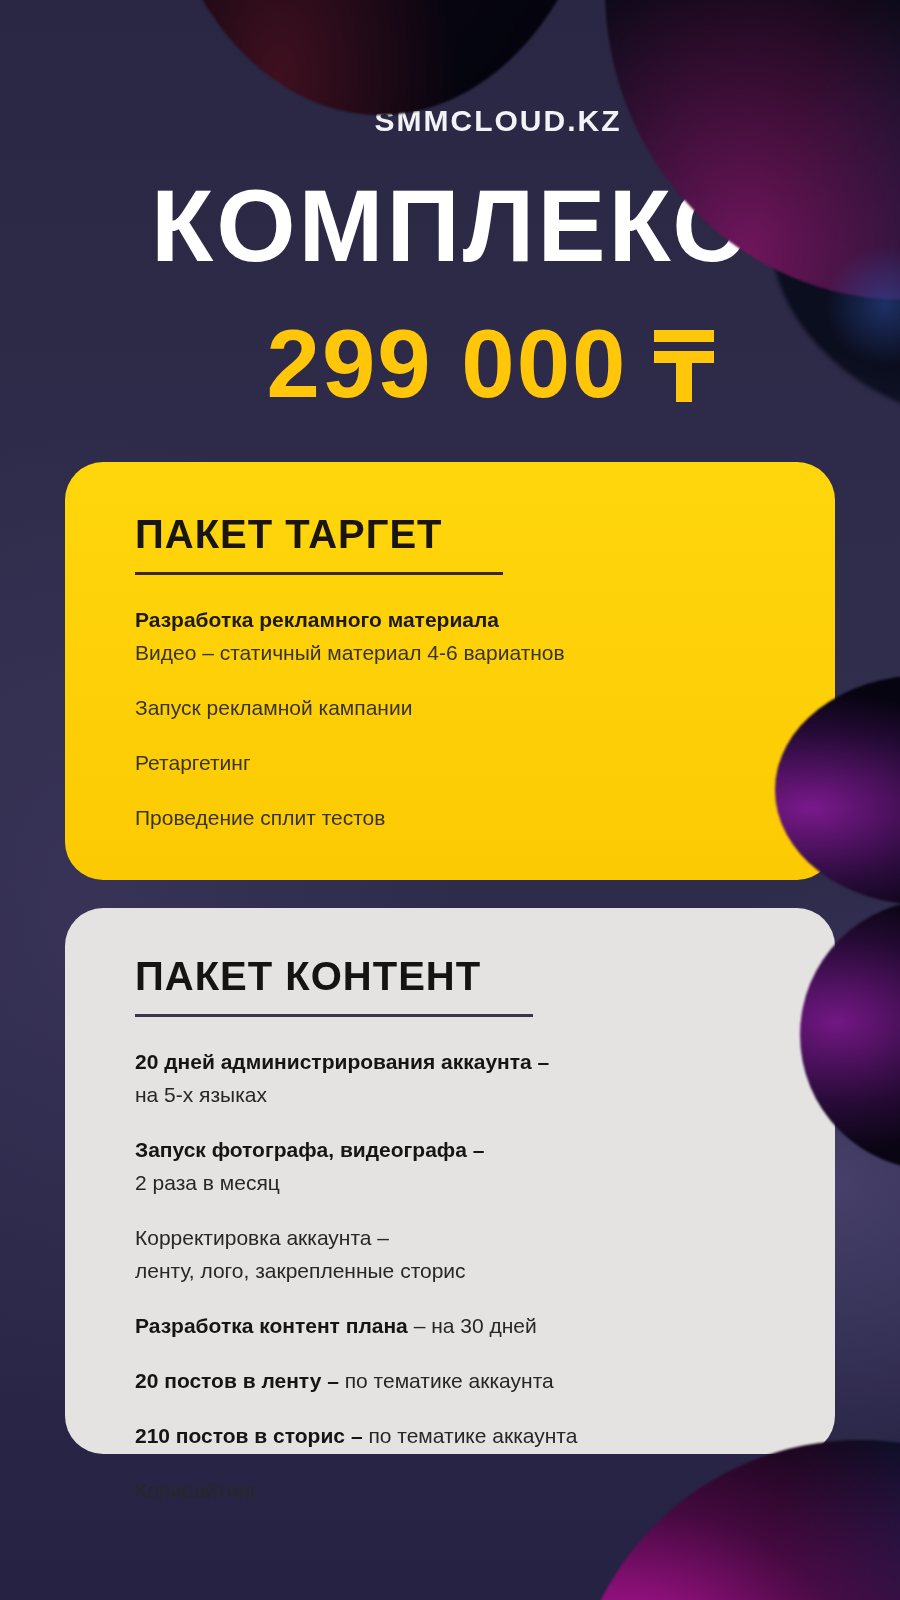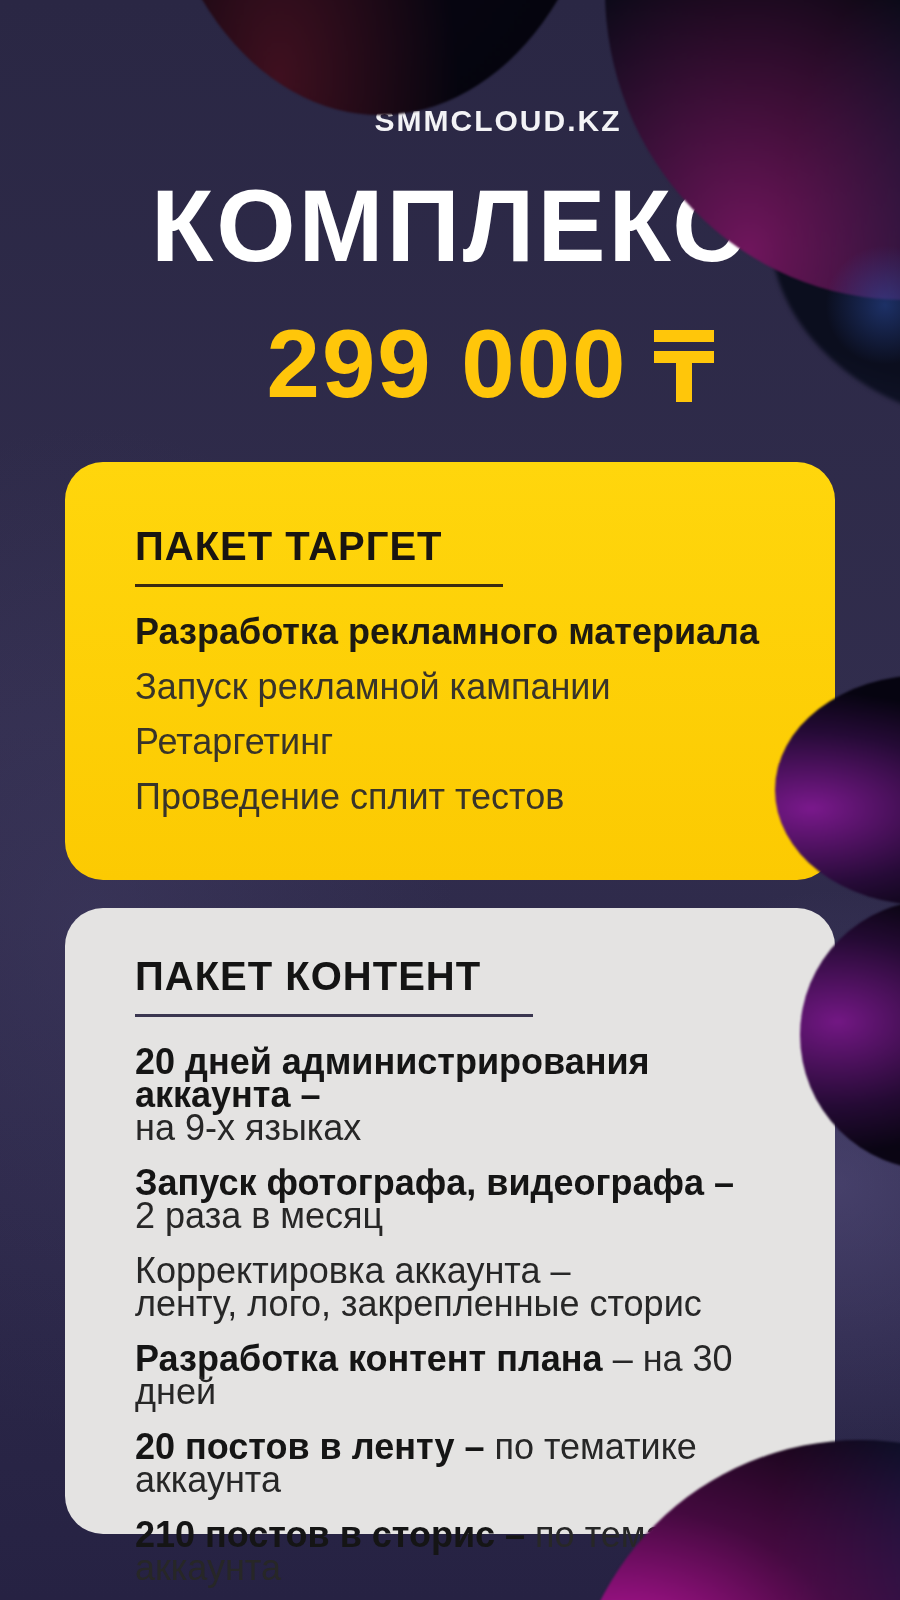--- a/index.html
+++ b/index.html
@@ -87,36 +87,36 @@
   }
   .tenge{position:relative;width:60px;height:72px;margin-top:4px;}
   .tenge .bar1{position:absolute;left:0;top:0;width:100%;height:12px;background:#ffc60a;}
   .tenge .bar2{position:absolute;left:0;top:21px;width:100%;height:12px;background:#ffc60a;}
   .tenge .stem{position:absolute;left:22px;top:21px;width:16px;height:51px;background:#ffc60a;}
 
   .card{position:absolute;left:65px;width:770px;border-radius:38px;box-sizing:border-box;}
   .card-yellow{
     top:462px;height:418px;
     background:linear-gradient(180deg,#ffd60c,#fcca02);
-    padding:60px 50px 0 70px;
+    padding:48px 50px 0 70px;
   }
   .card-light{
-    top:908px;height:626px;
+    top:908px;height:546px;
     background:#e4e3e2;
     padding:44px 40px 0 70px;
   }
   .card h2{
     margin:0;font-size:40px;font-weight:800;letter-spacing:1px;line-height:48px;
   }
   .card-yellow h2{color:#191511;}
   .card-light h2{color:#141414;}
   .rule{height:3px;border:0;margin:14px 0 28px 0;}
   .rule-yellow{width:368px;background:#3a2b10;}
   .rule-light{width:398px;background:#3a3650;}
-  .item{font-size:36px;line-height:33px;margin-bottom:22px;}
+  .item{font-size:21px;line-height:33px;margin-bottom:22px;}
   .card-yellow .item{color:#38342a;}
   .card-light .item{color:#272727;}
   .b{font-weight:700;}
   .card-yellow .b{color:#1d1a12;}
   .card-light .b{color:#151515;}
   .block{display:block;}
 </style>
 </head>
 <body>
 
@@ -134,39 +134,40 @@
           <span class="stem"></span>
       </span>
     </div>
 
     <div class="card card-yellow">
       <h2>ПАКЕТ ТАРГЕТ</h2>
       <div class="rule rule-yellow"></div>
 
       <div class="item">
         <span class="b block">Разработка рекламного материала</span>
+        <span>Видео – статичный материал 4-6 вариатнов</span>
       </div>
       <div class="item">
         <span>Запуск рекламной кампании</span>
       </div>
       <div class="item">
         <span>Ретаргетинг</span>
       </div>
       <div class="item">
         <span>Проведение сплит тестов</span>
       </div>
     </div>
 
     <div class="card card-light">
       <h2>ПАКЕТ КОНТЕНТ</h2>
       <div class="rule rule-light"></div>
 
       <div class="item">
         <span class="b block">20 дней администрирования аккаунта –</span>
-        <span>на 9-х языках</span>
+        <span>на 5-х языках</span>
       </div>
       <div class="item">
         <span class="b block">Запуск фотографа, видеографа –</span>
         <span>2 раза в месяц</span>
       </div>
       <div class="item">
         <span class="block">Корректировка аккаунта –</span>
         <span class="block">ленту, лого, закрепленные сторис</span>
       </div>
       <div class="item">

